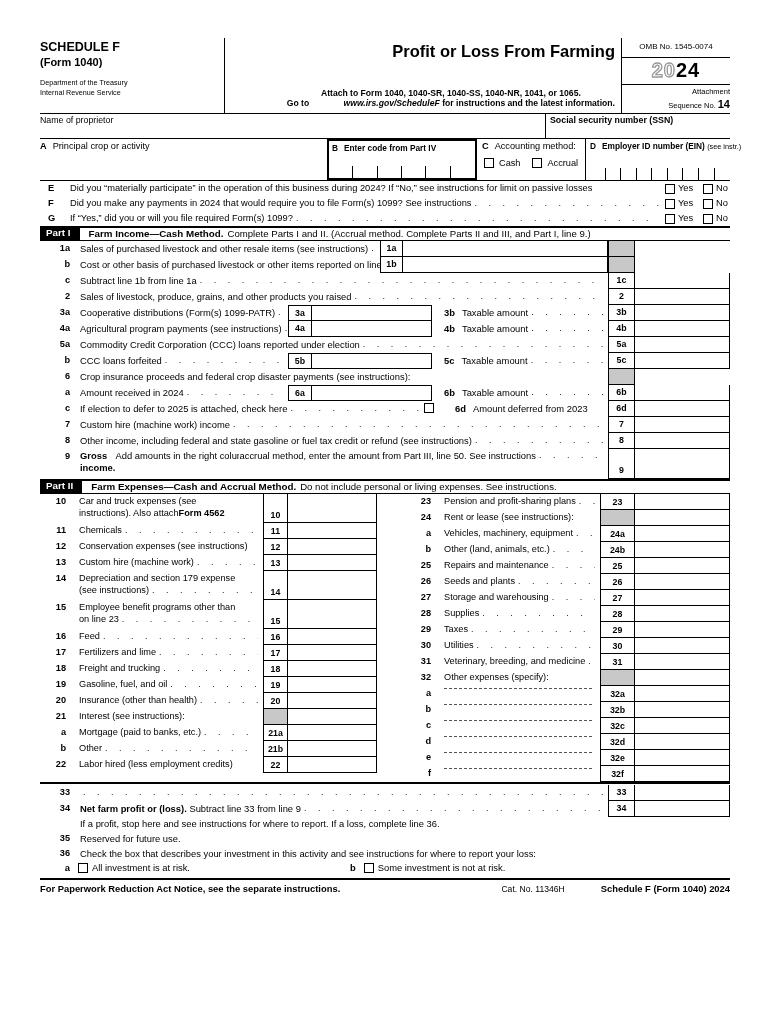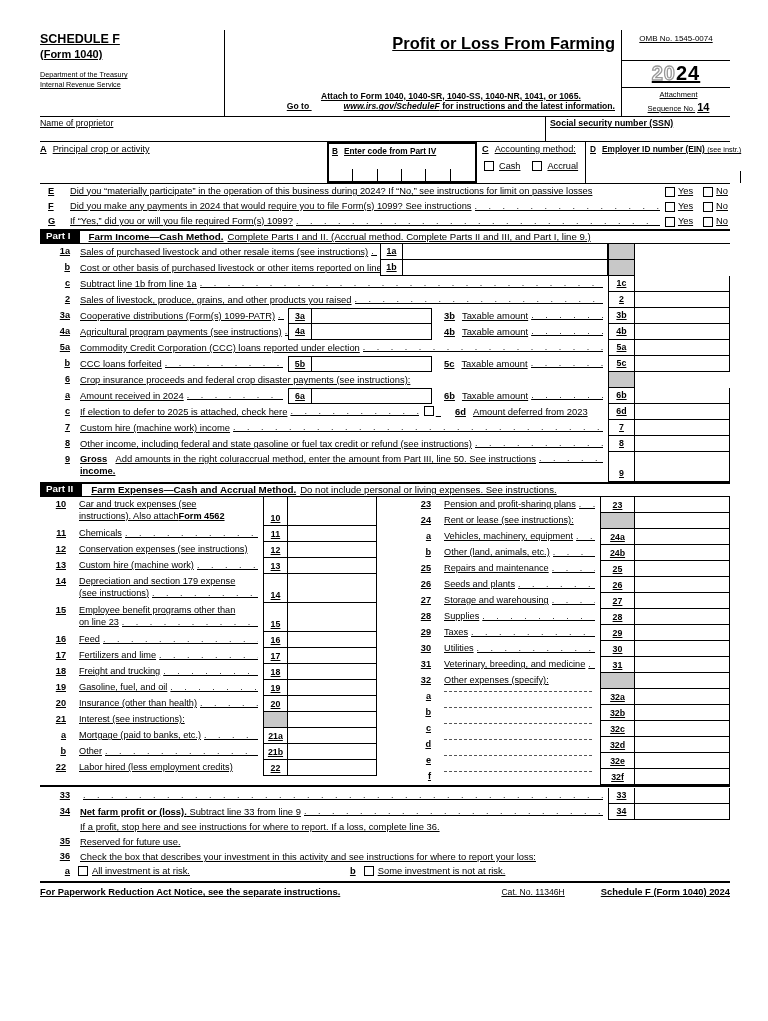--- a/index.html
+++ b/index.html
@@ -1,55 +1,55 @@
 <!DOCTYPE html>
 <html><head>
 <meta charset="utf-8">
 <style>
   * { box-sizing: border-box; margin: 0; padding: 0; }
   html,body { background:#fff; }
   body { width:768px; height:1021px; position:relative; font-family:"Liberation Sans", sans-serif; color:#000; }
-  .page { position:absolute; left:40px; top:30px; width:690px; font-size:9.4px; line-height:1.25;text-decoration:underline; }
+  .page { position:absolute; left:40px; top:38px; width:690px; font-size:9.4px; line-height:1.25; }
 
   
   .hdr { display:flex; border-bottom:1px solid #000; }
   .hdr-left { width:185px; padding:2px 4px 2px 0; border-right:1px solid #000; }
   .sched { font-size:12.5px; font-weight:bold; }
   .formno { font-size:11px; font-weight:bold; margin-bottom:9px; }
   .agency { font-size:7.2px; line-height:1.3; }
   .hdr-center { flex:1; text-align:center; padding:2px 6px 4px; border-right:1px solid #000; display:flex; flex-direction:column; justify-content:space-between;align-items:flex-end; }
   .title { font-size:16.5px; font-weight:bold; margin-top:1px; }
   .attach, .goto { font-size:8.6px; font-weight:bold; }
   .goto i { font-style:italic;padding-left:32px; }
   .hdr-right { width:108px; font-size:8px; display:flex; flex-direction:column; }
-  .omb { padding:4px 0 16px; text-align:center; border-bottom:1px solid #000; }
+  .omb { padding:4px 0 5px; text-align:center; border-bottom:1px solid #000; }
   .year { text-align:center; font-size:20px; padding:0 0 1px; border-bottom:1px solid #000; letter-spacing:1px; }
   .yr-outline { font-weight:bold; color:#fff; -webkit-text-stroke:1.3px #999; }
   .yr-solid { font-weight:bold; }
-  .attach-seq { text-align:center; padding:2px 0 2px 5px; font-size:7.5px; line-height:1.3; }
+  .attach-seq { text-align:right; padding:2px 0 2px 5px; font-size:7.5px; line-height:1.3; }
   .seq-no { font-size:11px; font-weight:bold; margin-left:2px; }
 
   
   .namerow { display:flex; border-bottom:1px solid #000; height:25px; }
   .name-left { flex:1; padding-top:1px; font-size:8.8px; }
   .name-right { width:185px; border-left:1px solid #000; padding:1px 4px; font-weight:bold; font-size:8.8px; }
   .fieldblank { height:10px; }
 
   
   .abcd { display:flex; border-bottom:1px solid #000; height:42px; }
   .a-sec { flex:1; padding-top:2px; font-size:9.2px; }
   .secletter { font-weight:bold; margin-right:6px; }
   .b-sec { width:150px; border:2px solid #000; display:flex; flex-direction:column; }
   .b-cap { font-size:8.3px; font-weight:bold; padding:2px 2px 0 3px; white-space:nowrap; }
   .comb { flex:1; display:flex; }
   .ccell { flex:1; position:relative; }
   .ccell:not(:last-child)::after { content:""; position:absolute; right:0; bottom:0; height:12px; border-right:1px solid #000; }
   .c-sec { width:108px; padding:2px 0 0 5px; font-size:9.2px; }
   .c-opts { margin-top:5px; display:flex; align-items:center; gap:2px; font-size:9.2px; }
-  .d-sec { width:145px; border-left:1px solid #000; padding:2px 0 0 4px; display:flex; flex-direction:row; }
+  .d-sec { width:145px; border-left:1px solid #000; padding:2px 0 0 4px; display:flex; flex-direction:column; }
   .d-cap { font-size:8.3px; font-weight:bold; white-space:nowrap; }
   .d-note { font-weight:normal; font-size:7.3px; }
   .d-comb { flex:1; display:flex; margin-top:2px; }
 
   
   .qrow { display:flex; align-items:center; height:15px; font-size:9.3px; }
   .qletter { width:30px; padding-left:8px; font-weight:bold; flex:0 0 30px; }
   .qtext { white-space:nowrap; }
   .spacer { flex:1; }
   .yesno { display:flex; align-items:center; flex:0 0 auto; }

